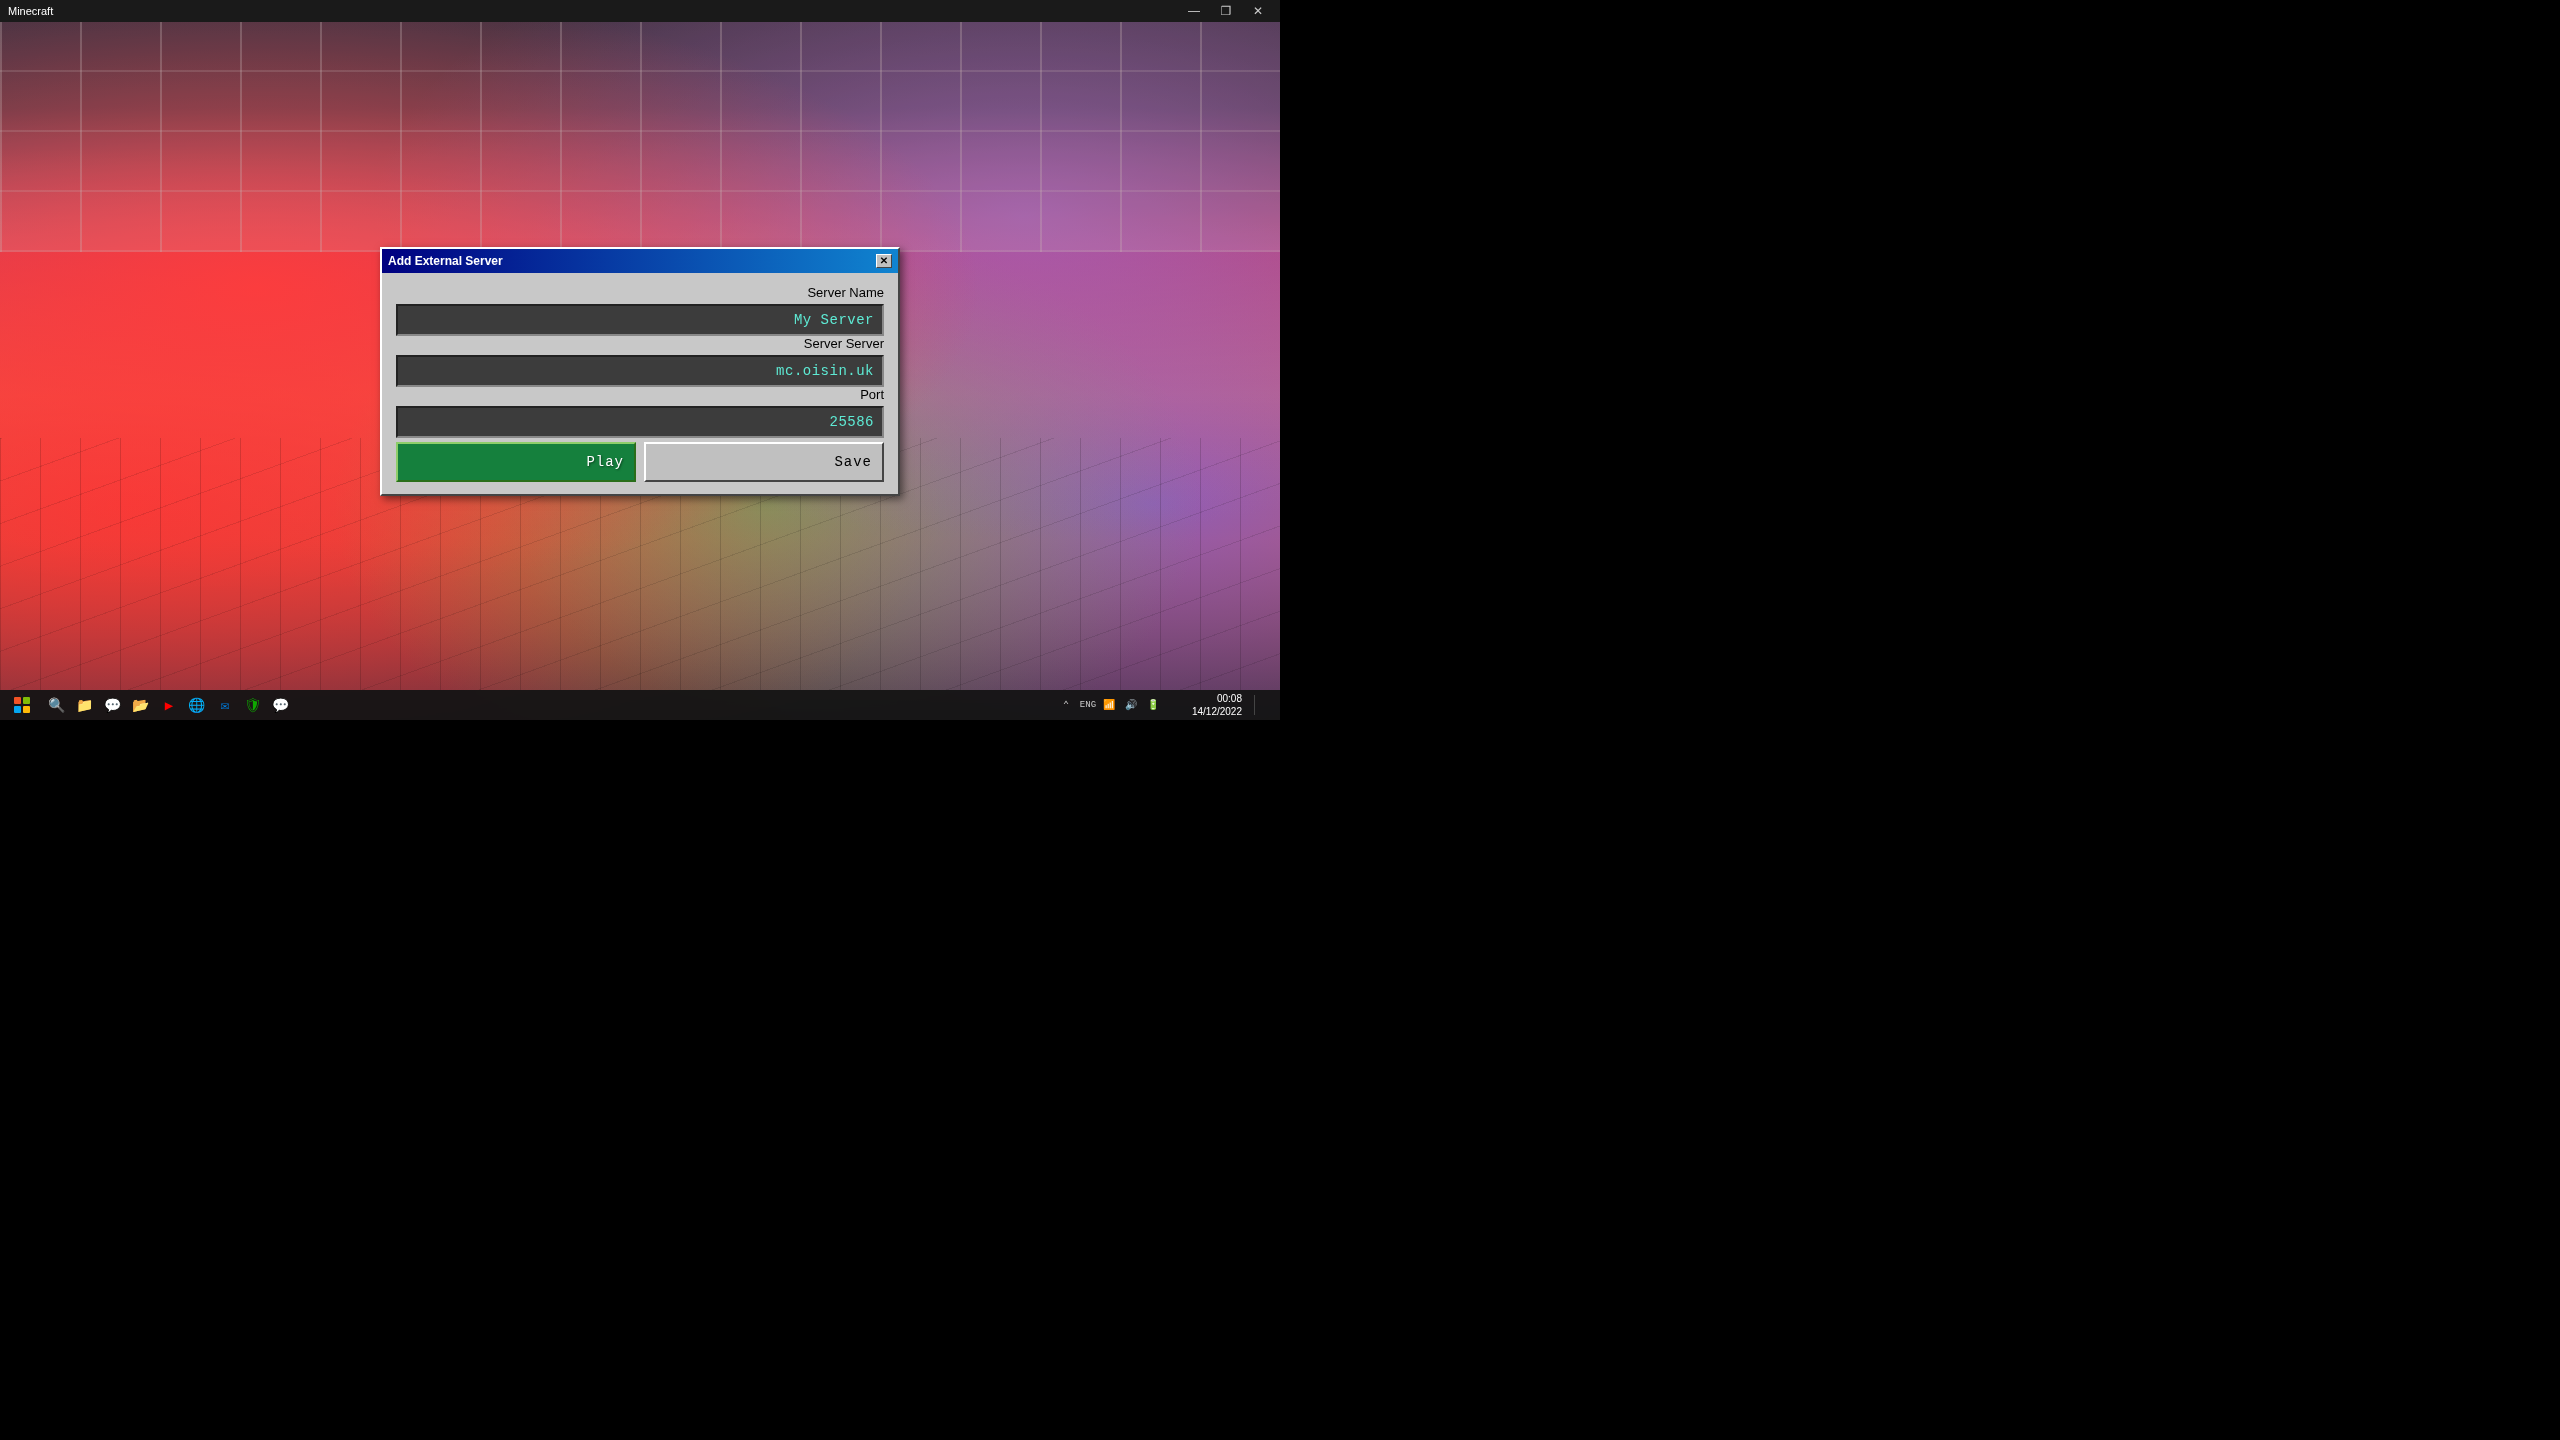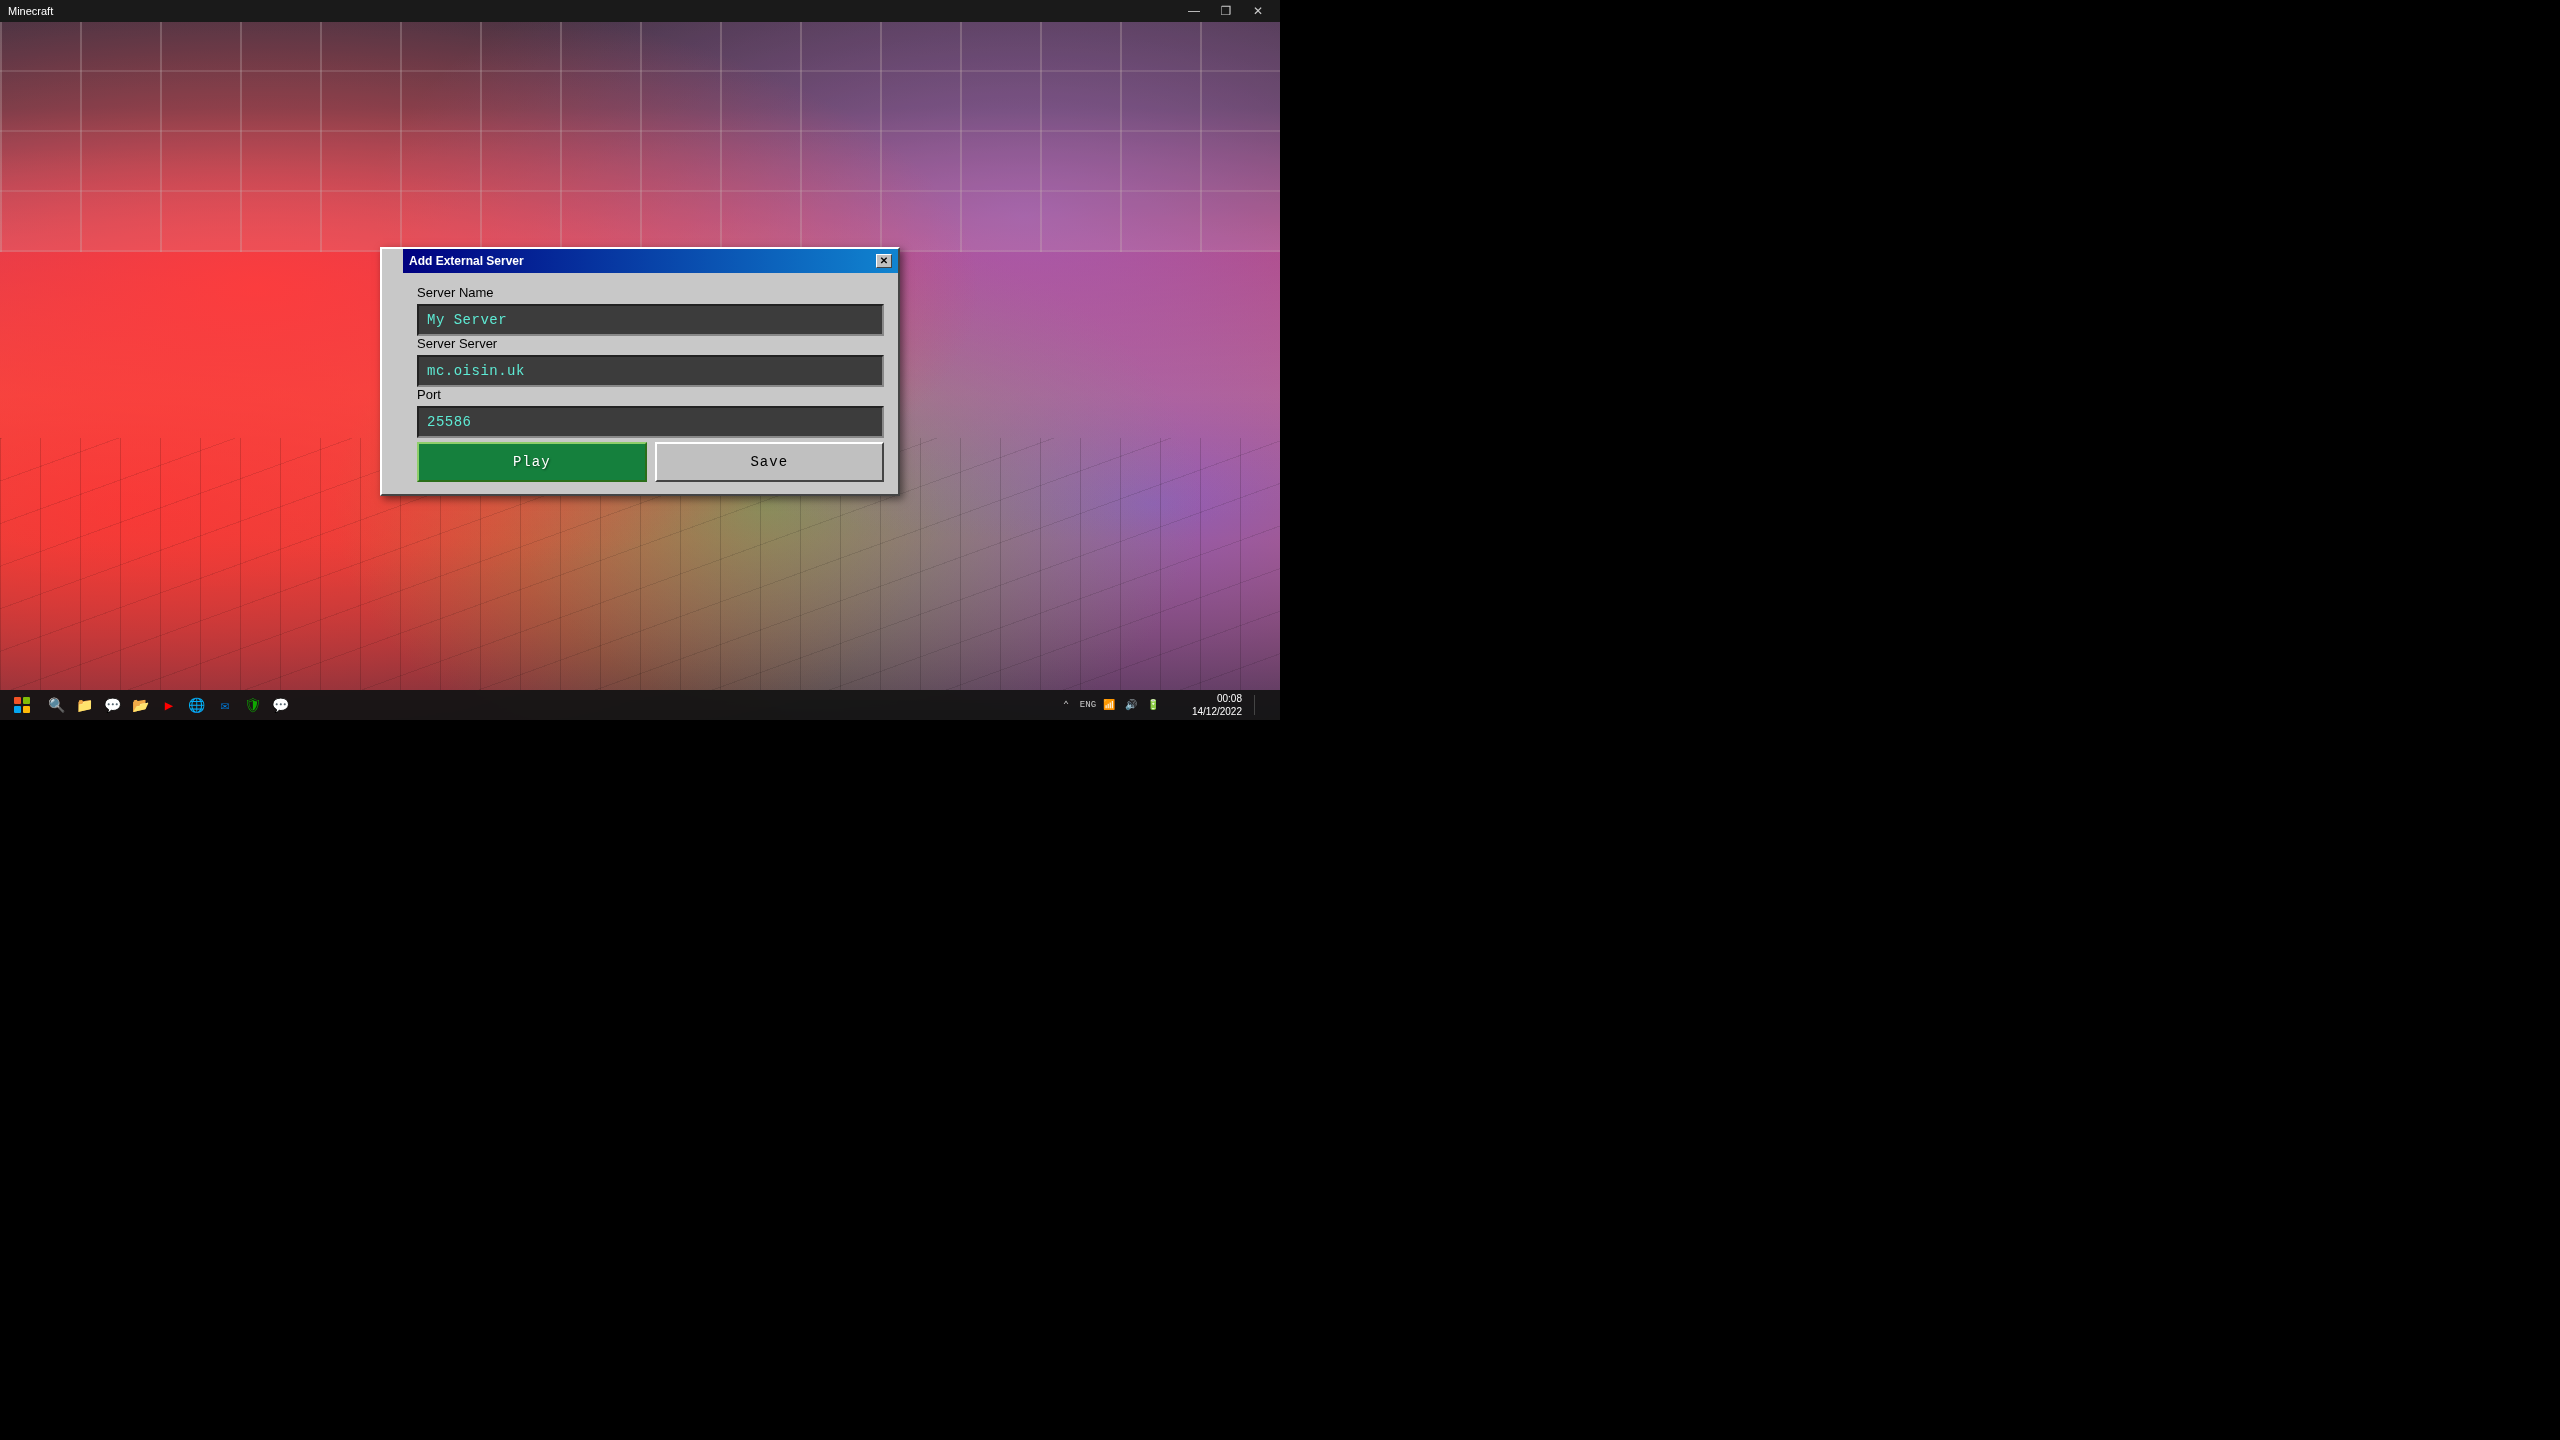--- a/index.html
+++ b/index.html
@@ -1,15 +1,15 @@
 <!DOCTYPE html>
 <html><head>
   <meta charset="utf-8">
   <style>
-    * { margin: 0; padding: 0; box-sizing: border-box; }
+    * { margin: 0; padding: 0; box-sizing: border-box; text-align: right; }
 
     body {
       width: 1280px;
       height: 720px;
       overflow: hidden;
       font-family: 'Courier New', monospace;
       position: relative;
       background: #000;
     }
 
@@ -118,21 +118,20 @@
     
     .dialog {
       background: #c8c8c8;
       border: 2px solid #888;
       border-top: 2px solid #fff;
       border-left: 2px solid #fff;
       border-right: 2px solid #444;
       border-bottom: 2px solid #444;
       width: 520px;
       box-shadow: 3px 3px 8px rgba(0,0,0,0.5);
-      padding-left: 21px;
     }
 
     .dialog-titlebar {
       background: linear-gradient(90deg, #000080, #1084d0);
       height: 24px;
       display: flex;
       align-items: center;
       justify-content: space-between;
       padding: 0 6px;
     }

